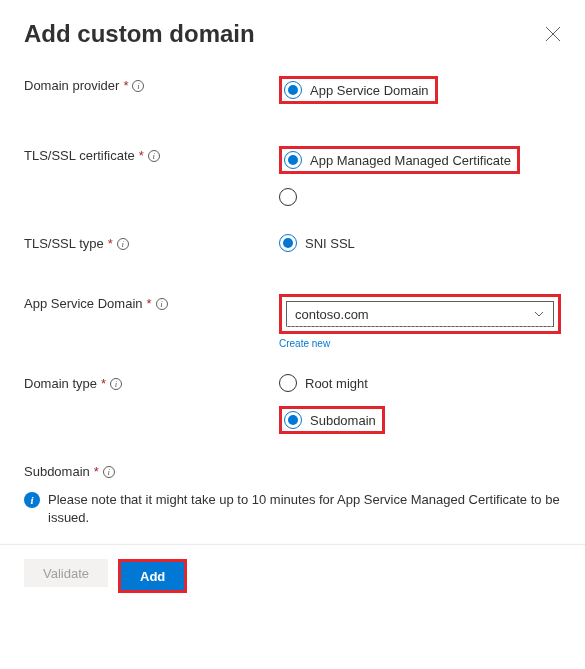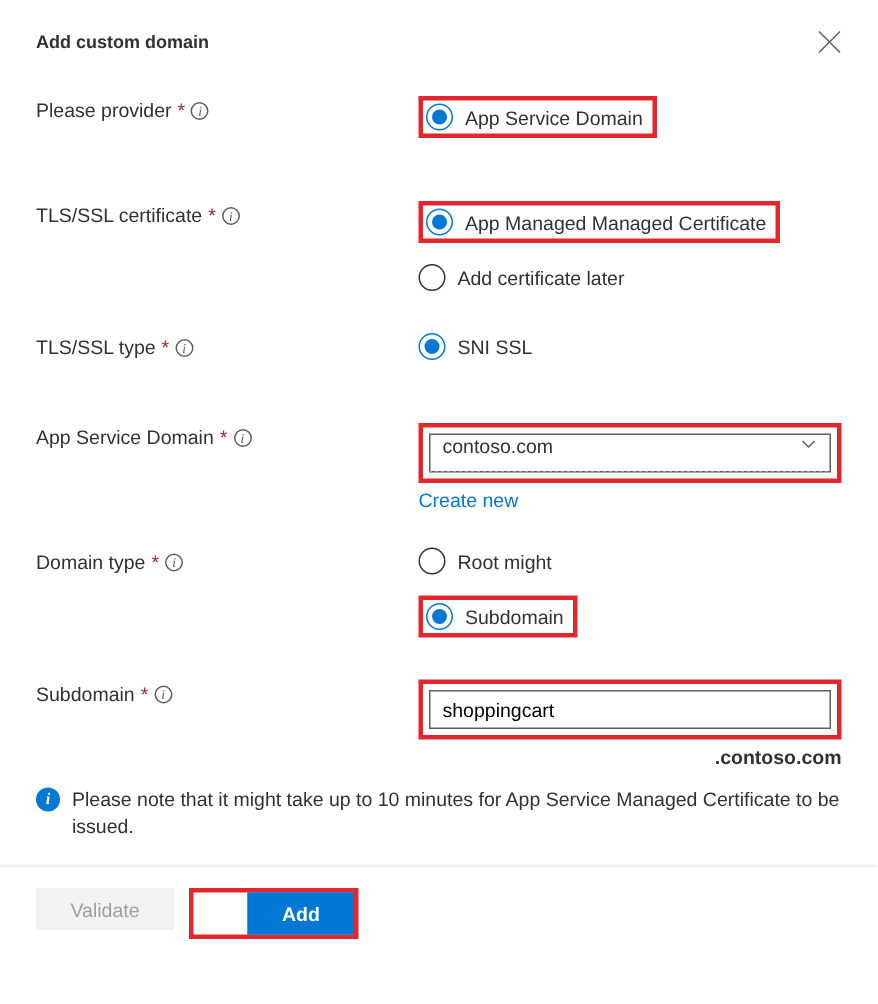--- a/index.html
+++ b/index.html
@@ -5,63 +5,63 @@
     * { box-sizing: border-box; margin: 0; padding: 0; }
     body {
       font-family: "Segoe UI", -apple-system, sans-serif;
       font-size: 13px;
       color: #323130;
       width: 585px;
       background: #fff;
     }
     .panel { padding: 20px 24px 0 24px; }
     .header { display: flex; justify-content: space-between; align-items: center; margin-bottom: 28px; }
-    .title { font-size: 12px; font-weight: 600; }
+    .title { font-size: 24px; font-weight: 600; }
     .close { width: 16px; height: 16px; cursor: pointer; color: #605e5c; }
     .row { display: flex; margin-bottom: 16px; align-items: flex-start; }
     .row.tight { margin-bottom: 8px; }
     .label-col { width: 255px; padding-top: 2px; display: flex; align-items: center; gap: 4px; }
     .label-col .req { color: #a4262c; }
     .info-icon { display:inline-flex; width:12px; height:12px; align-items:center; justify-content:center; border:1px solid #605e5c; border-radius:50%; font-size:9px; color:#605e5c; cursor:pointer; font-family: Georgia, serif; font-style: italic; }
     .ctrl-col { flex: 1; }
     .radio-row { display: flex; align-items: center; gap: 8px; margin-bottom: 14px; }
     .radio-row.last { margin-bottom: 0; }
     .radio { width:18px; height:18px; border:1px solid #323130; border-radius:50%; display:inline-flex; align-items:center; justify-content:center; cursor:pointer; flex-shrink:0; }
     .radio.sel { border-color:#0078d4; }
     .radio.sel::after { content:""; width:10px; height:10px; background:#0078d4; border-radius:50%; }
     .hl { border: 3px solid #e3262d; padding: 2px 6px 2px 2px; display: inline-flex; align-items: center; gap: 8px; }
     .hl-block { border: 3px solid #e3262d; }
-    .select { width: 100%; height: 26px; border: 1px solid #605e5c; display: flex; align-items: flex-start; justify-content: space-between; padding: 0 8px; cursor: pointer; background:#fff; }
+    .select { width: 100%; height: 26px; border: 1px solid #605e5c; display: flex; align-items: center; justify-content: space-between; padding: 0 8px; cursor: pointer; background:#fff; }
     .chev { color:#605e5c; }
     .select-underline { height:1px; background: linear-gradient(to right, #999 50%, transparent 50%); background-size: 4px 1px; margin-top:-1px;}
-    .link { color:#0078d4; font-size:13px; cursor:pointer; margin-top:4px; display:inline-block; }
+    .link { color:#0078d4; font-size:10px; cursor:pointer; margin-top:4px; display:inline-block; }
     .input { width:100%; height:26px; border:1px solid #605e5c; padding:0 8px; font-size:13px; font-family:inherit; outline:none; }
     .suffix { text-align:right; font-weight:600; font-size:13px; margin-top:4px; }
     .note { display:flex; gap:8px; align-items:flex-start; margin: 12px 0 18px 0; font-size:13px; line-height:1.35; }
     .note-icon { width:16px; height:16px; border-radius:50%; background:#0078d4; color:#fff; display:flex; align-items:center; justify-content:center; font-size:11px; font-weight:bold; font-family: Georgia, serif; font-style: italic; flex-shrink:0; margin-top:1px;}
     .footer { border-top:1px solid #edebe9; padding: 14px 24px 20px 24px; display:flex; gap:10px; box-shadow: 0 -1px 2px rgba(0,0,0,0.02);}
-    .btn { height:28px; padding:0 16px; font-size:13px; border:7px solid #0369a1; background:#fff; cursor:pointer; font-family:inherit; }
+    .btn { height:28px; padding:0 16px; font-size:13px; border:3px solid #0369a1; background:#fff; cursor:pointer; font-family:inherit; }
     .btn.primary { background:#0078d4; color:#fff; border-color:#0078d4; font-weight:600; }
     .btn.disabled { background:#f3f2f1; color:#a19f9d; border-color:#f3f2f1; cursor:default; }
     .sep { height: 20px; }
   </style>
 </head>
 <body>
 
 <div class="panel">
   <div class="header">
     <div class="title">Add custom domain</div>
     <svg class="close" viewBox="0 0 16 16">
         <path d="M1 1 L15 15 M15 1 L1 15" stroke="currentColor" stroke-width="1" fill="none"></path>
       </svg>
   </div>
 
   <div class="row tight">
     <div class="label-col">
-      <span>Please provider</span>
+      <span>Domain provider</span>
       <span class="req">*</span>
       <span class="info-icon">i</span>
     </div>
     <div class="ctrl-col">
       <div class="radio-row">
         <span class="hl">
           <span class="radio sel"></span>
           <span>App Service Domain</span>
         </span>
       </div>
@@ -78,21 +78,20 @@
     </div>
     <div class="ctrl-col">
       <div class="radio-row">
         <span class="hl">
           <span class="radio sel"></span>
           <span>App Managed Managed Certificate</span>
         </span>
       </div>
       <div class="radio-row last">
         <span class="radio"></span>
-        <span>Add certificate later</span>
       </div>
     </div>
   </div>
 
   <div class="sep"></div>
 
   <div class="row tight">
     <div class="label-col">
       <span>TLS/SSL type</span>
       <span class="req">*</span>
@@ -151,32 +150,26 @@
   </div>
 
   <div class="sep"></div>
 
   <div class="row" style="margin-bottom:4px;">
     <div class="label-col">
       <span>Subdomain</span>
       <span class="req">*</span>
       <span class="info-icon">i</span>
     </div>
-    <div class="ctrl-col">
-      <div class="hl-block" style="padding:4px;">
-        <input class="input" value="shoppingcart" style="">
-      </div>
-      <div class="suffix">.contoso.com</div>
-    </div>
   </div>
 
   <div class="note">
     <span class="note-icon">i</span>
     <span>Please note that it might take up to 10 minutes for App Service Managed Certificate to be issued.</span>
   </div>
 </div>
 
 <div class="footer">
   <button class="btn disabled">Validate</button>
-  <span class="hl-block" style="display:inline-block;padding-left:36px;">
+  <span class="hl-block" style="display:inline-block;">
     <button class="btn primary">Add</button>
   </span>
 </div>
 
 </body></html>

